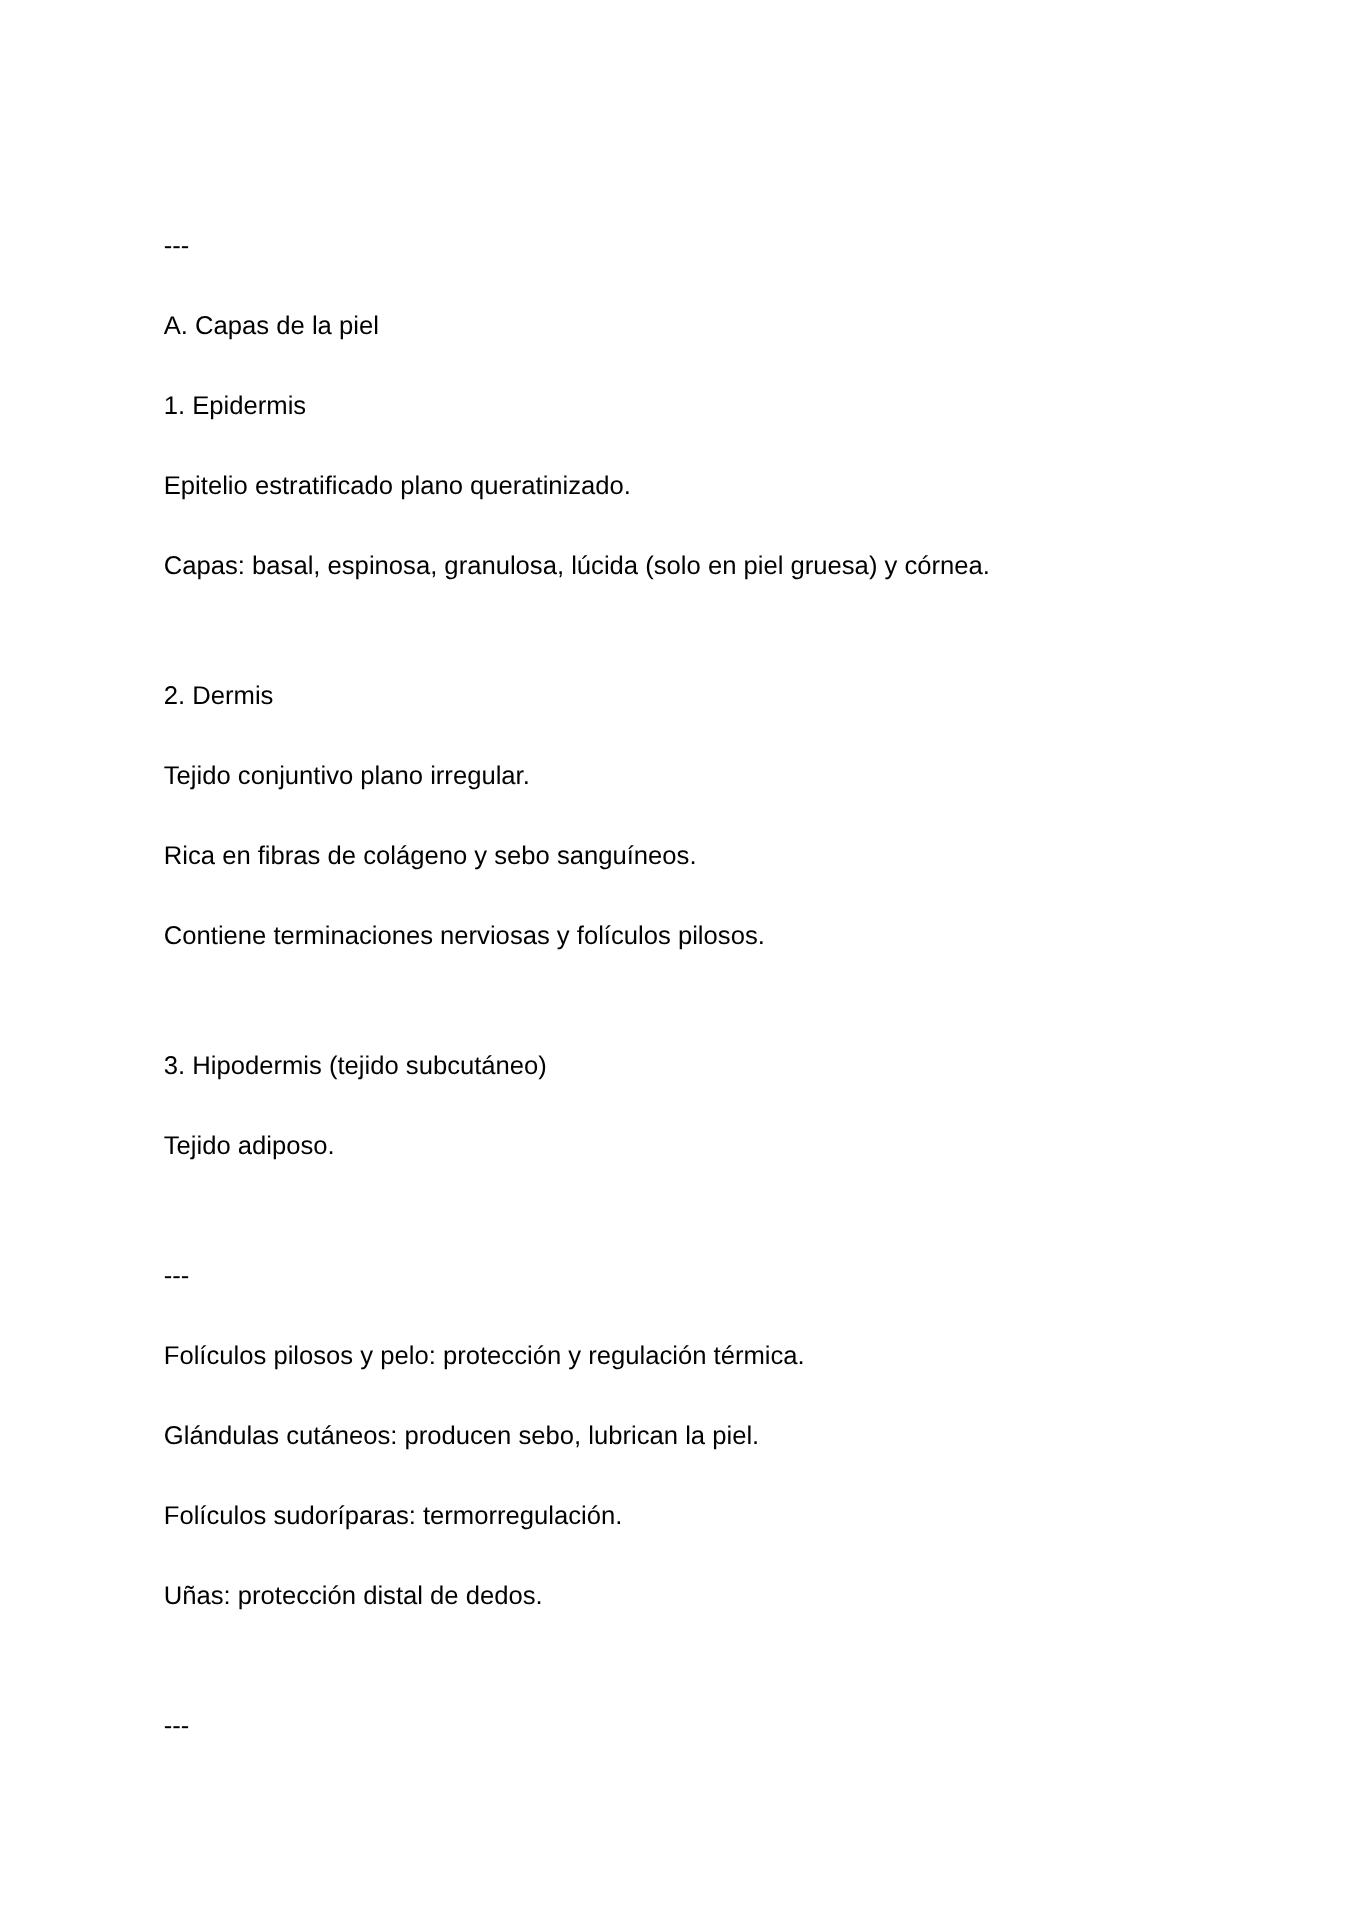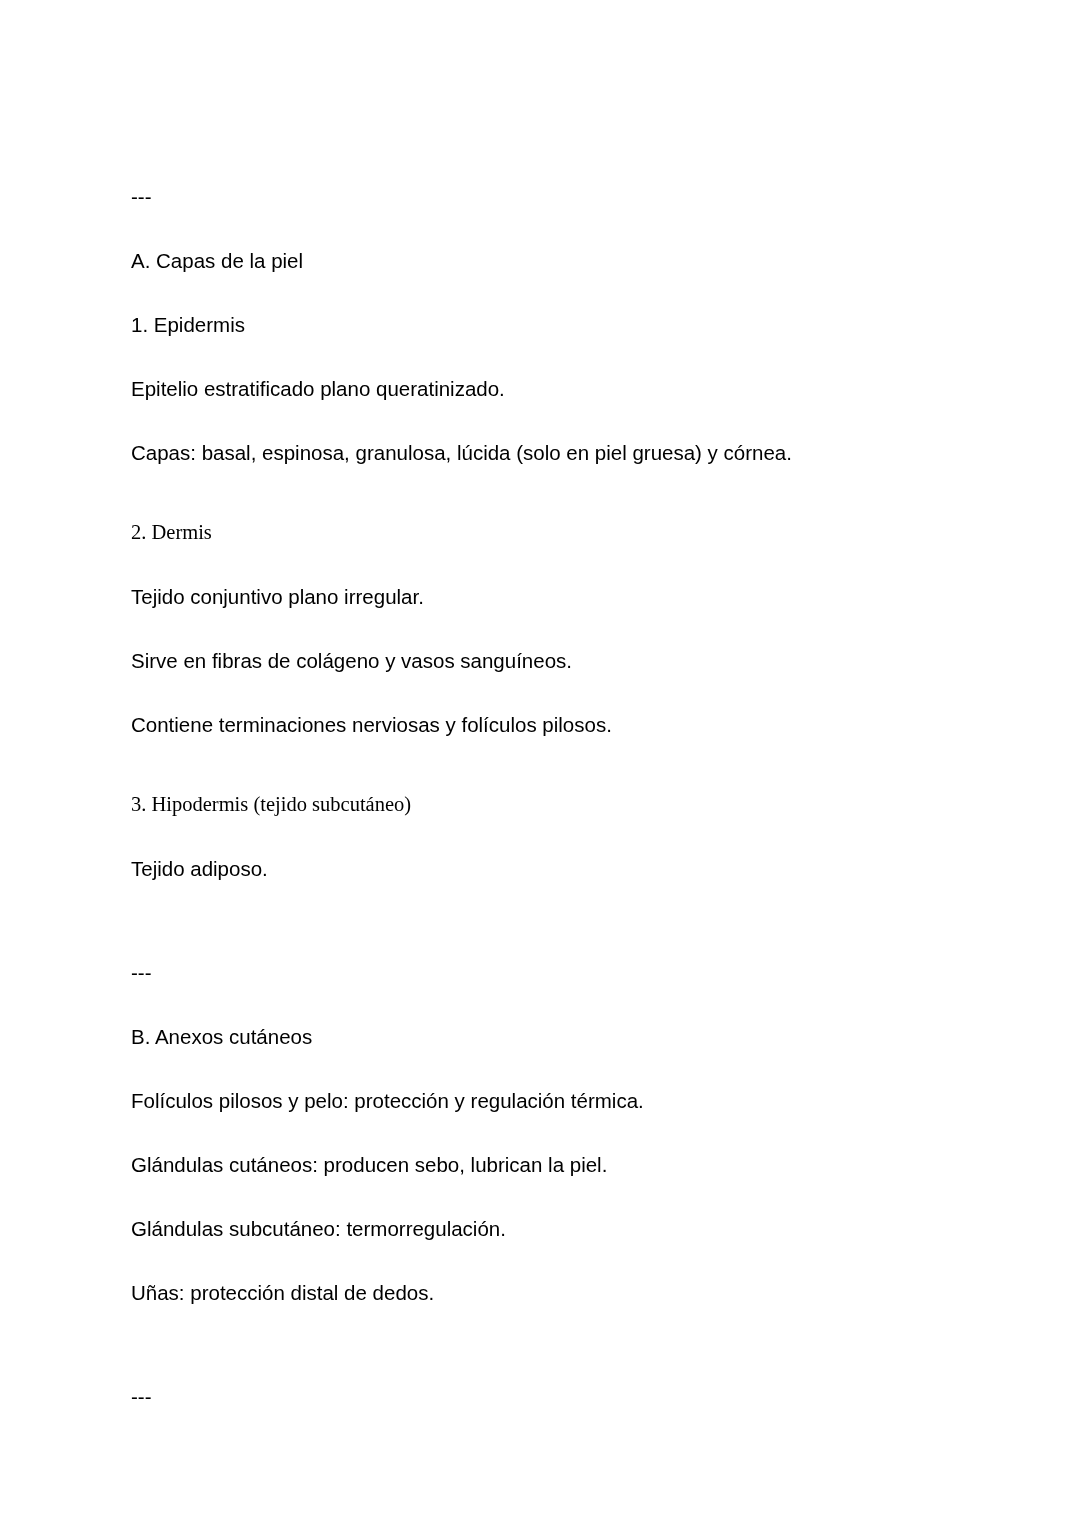--- a/index.html
+++ b/index.html
@@ -22,39 +22,38 @@
     color: #000000;
   }
   .page p {
     margin: 0;
     padding: 0;
     white-space: pre;
   }
   
   .page p + p { margin-top: 37px; }
   
-  .page p.gap-section { margin-top: 53px; font-family: Liberation Serif, serif; }
+  .page p.gap-section { margin-top: 77px; }
   
   .page p.gap-separator { margin-top: 77px; }
 </style>
 </head>
 <body>
 
 <div class="page">
   <p>---</p>
   <p>A. Capas de la piel</p>
   <p>1. Epidermis</p>
   <p>Epitelio estratificado plano queratinizado.</p>
   <p>Capas: basal, espinosa, granulosa, lúcida (solo en piel gruesa) y córnea.</p>
   <p class="gap-section">2. Dermis</p>
   <p>Tejido conjuntivo plano irregular.</p>
-  <p>Sirve en fibras de colágeno y vasos sanguíneos.</p>
+  <p>Rica en fibras de colágeno y sebo sanguíneos.</p>
   <p>Contiene terminaciones nerviosas y folículos pilosos.</p>
   <p class="gap-section">3. Hipodermis (tejido subcutáneo)</p>
   <p>Tejido adiposo.</p>
   <p class="gap-separator">---</p>
-  <p>B. Anexos cutáneos</p>
   <p>Folículos pilosos y pelo: protección y regulación térmica.</p>
   <p>Glándulas cutáneos: producen sebo, lubrican la piel.</p>
-  <p>Glándulas subcutáneo: termorregulación.</p>
+  <p>Folículos sudoríparas: termorregulación.</p>
   <p>Uñas: protección distal de dedos.</p>
   <p class="gap-separator">---</p>
 </div>
 
 </body></html>

